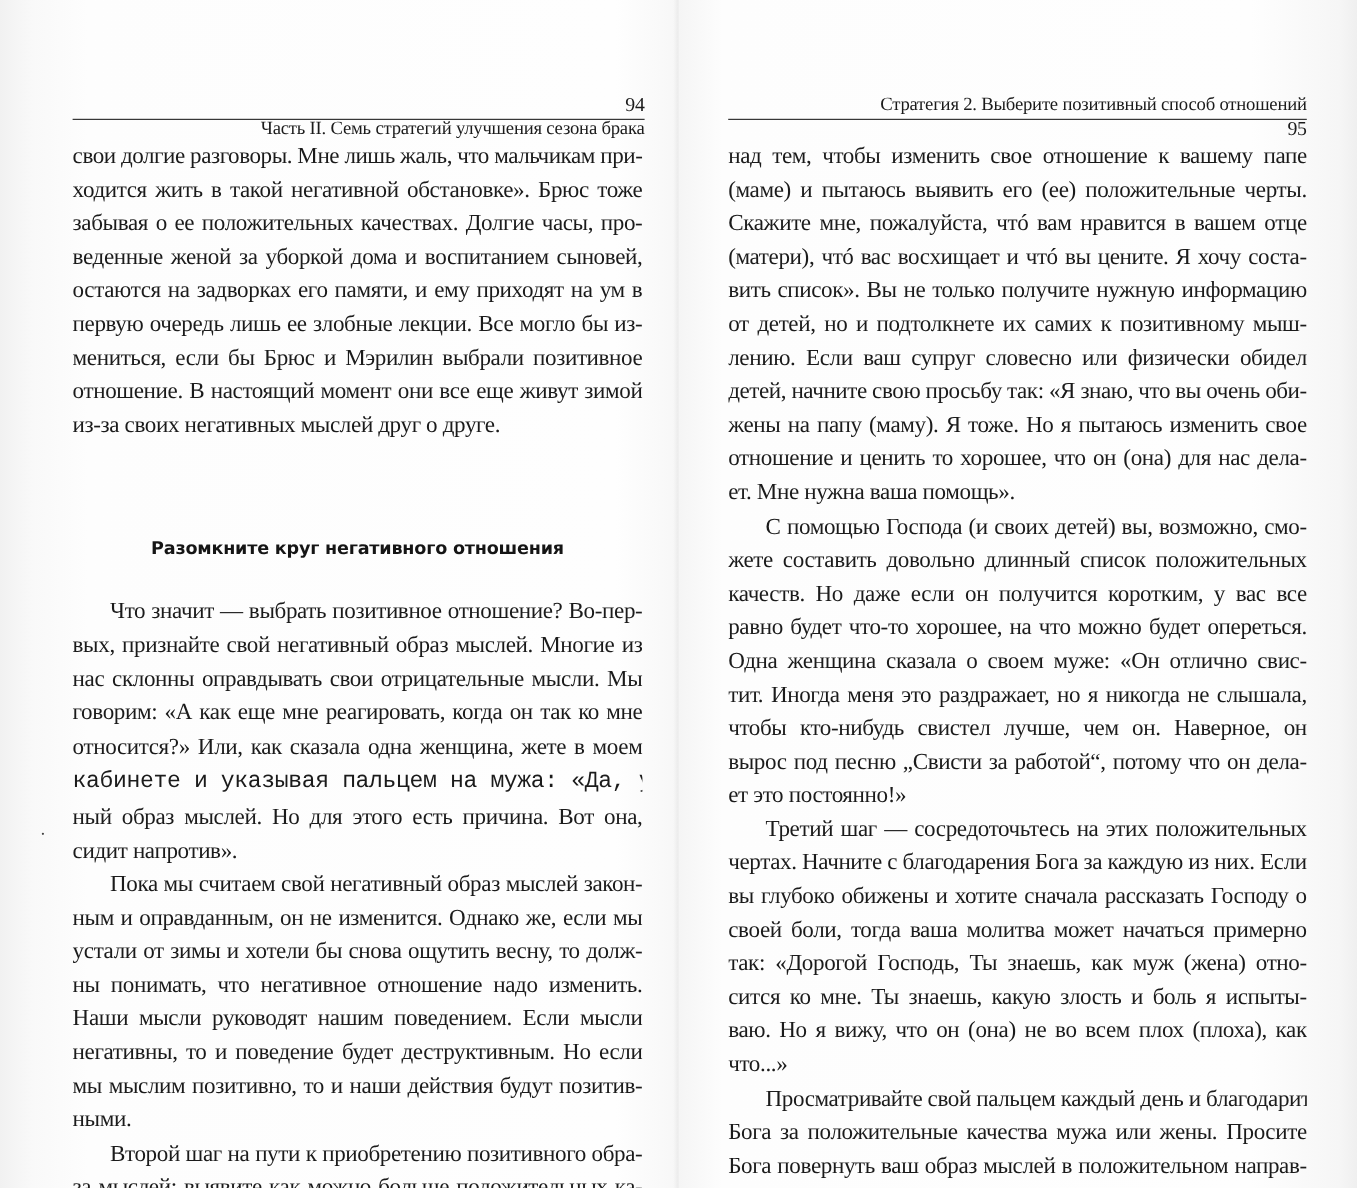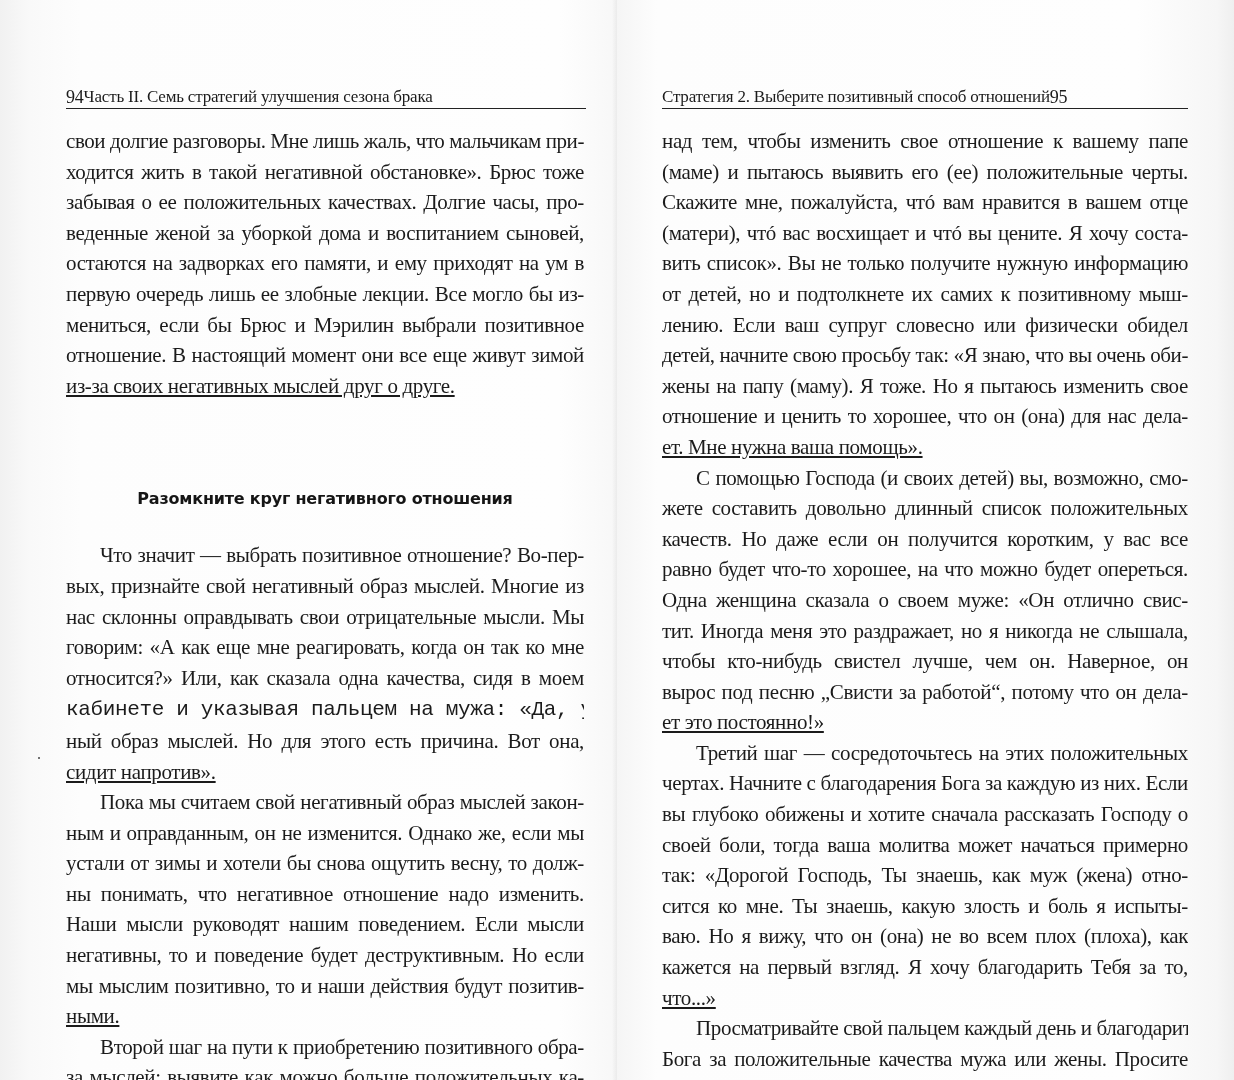--- a/index.html
+++ b/index.html
@@ -16,38 +16,39 @@
       background: linear-gradient(to right, #f1f1f1 0px, #f9f9f9 30px, #fdfdfd 80px, #fefefe 560px, #f7f7f7 617px); }
     .page.right { left: 617px; width: 617px;
       background: linear-gradient(to right, #f5f5f5 0px, #fdfdfd 40px, #fefefe 520px, #f6f6f6 600px, #efefef 617px); }
     .gutter { position: absolute; left: 612px; top: 0; width: 10px; height: 1080px;
       background: linear-gradient(to right, rgba(0,0,0,0) , rgba(0,0,0,0.05), rgba(0,0,0,0)); }
 
     .running-head {
       position: absolute; top: 84px; height: 24px;
       border-bottom: 1.5px solid #222;
       font-size: 17px; line-height: 22px;
-      display: flex; align-items: flex-end;
+      display: flex; justify-content: space-between; align-items: flex-end;
       letter-spacing: -0.2px;
+      flex-direction: column;
     }
     .left .running-head { left: 66px; width: 520px; }
     .right .running-head { left: 45px; width: 526px; }
     .page-number { font-size: 18px; }
 
     .body-text {
       position: absolute; top: 126px;
       font-size: 21px; line-height: 30.6px;
       text-align: justify;
       letter-spacing: -0.35px;
     }
     .left .body-text { left: 66px; width: 518px; }
     .right .body-text { left: 45px; width: 526px; }
 
     .line { display: block; white-space: nowrap; text-align-last: justify; text-align: justify; overflow: hidden; }
-    .line.last { text-align-last: left; text-decoration: underline; }
+    .line.last { text-align-last: left; }
     .line.indent { padding-left: 34px; }
 
     .para { margin: 0; }
 
     .section-heading {
       font-family: "DejaVu Sans", sans-serif;
       font-weight: bold;
       font-size: 16px;
       letter-spacing: -0.2px;
       text-align: center;
@@ -78,21 +79,21 @@
           <span class="line"><span style="white-space: nowrap;">мениться, если бы Брюс и Мэрилин выбрали позитивное</span></span>
           <span class="line"><span style="white-space: nowrap;">отношение. В настоящий момент они все еще живут зимой</span></span>
           <span class="line last">из-за своих негативных мыслей друг о друге.</span>
         </div>
         <div class="section-heading">Разомкните круг негативного отношения</div>
         <div class="para">
           <span class="line indent"><span style="white-space: nowrap;">Что значит — выбрать позитивное отношение? Во-пер-</span></span>
           <span class="line"><span style="white-space: nowrap;">вых, признайте свой негативный образ мыслей. Многие из</span></span>
           <span class="line"><span style="white-space: nowrap;">нас склонны оправдывать свои отрицательные мысли. Мы</span></span>
           <span class="line"><span style="white-space: nowrap;">говорим: «А как еще мне реагировать, когда он так ко мне</span></span>
-          <span class="line"><span style="white-space: nowrap;">относится?» Или, как сказала одна качества, сидя в моем</span></span>
+          <span class="line"><span style="white-space: nowrap;">относится?» Или, как сказала одна женщина, жете в моем</span></span>
           <span class="line"><span style="white-space: nowrap; font-family: Liberation Mono, monospace;">кабинете и указывая пальцем на мужа: «Да, у меня негатив-</span></span>
           <span class="line"><span style="white-space: nowrap;">ный образ мыслей. Но для этого есть причина. Вот она,</span></span>
           <span class="line last">сидит напротив».</span>
         </div>
         <div class="para">
           <span class="line indent"><span style="white-space: nowrap; margin-top: 24px;">Пока мы считаем свой негативный образ мыслей закон-</span></span>
           <span class="line"><span style="white-space: nowrap;">ным и оправданным, он не изменится. Однако же, если мы</span></span>
           <span class="line"><span style="white-space: nowrap;">устали от зимы и хотели бы снова ощутить весну, то долж-</span></span>
           <span class="line"><span style="white-space: nowrap;">ны понимать, что негативное отношение надо изменить.</span></span>
           <span class="line"><span style="white-space: nowrap;">Наши мысли руководят нашим поведением. Если мысли</span></span>
@@ -141,21 +142,20 @@
           <span class="line last">ет это постоянно!»</span>
         </div>
         <div class="para">
           <span class="line indent"><span style="white-space: nowrap;">Третий шаг — сосредоточьтесь на этих положительных</span></span>
           <span class="line"><span style="white-space: nowrap; letter-spacing: -0.355119px;">чертах. Начните с благодарения Бога за каждую из них. Если</span></span>
           <span class="line"><span style="white-space: nowrap;">вы глубоко обижены и хотите сначала рассказать Господу о</span></span>
           <span class="line"><span style="white-space: nowrap;">своей боли, тогда ваша молитва может начаться примерно</span></span>
           <span class="line"><span style="white-space: nowrap;">так: «Дорогой Господь, Ты знаешь, как муж (жена) отно-</span></span>
           <span class="line"><span style="white-space: nowrap;">сится ко мне. Ты знаешь, какую злость и боль я испыты-</span></span>
           <span class="line"><span style="white-space: nowrap;">ваю. Но я вижу, что он (она) не во всем плох (плоха), как</span></span>
-          <span class="line"><span style="white-space: nowrap;">кажется на первый взгляд. Я хочу благодарить Тебя за то,</span></span>
           <span class="line last">что...»</span>
         </div>
         <div class="para">
           <span class="line indent"><span style="white-space: nowrap; letter-spacing: -0.383654px;">Просматривайте свой пальцем каждый день и благодарите</span></span>
           <span class="line"><span style="white-space: nowrap;">Бога за положительные качества мужа или жены. Просите</span></span>
           <span class="line"><span style="white-space: nowrap;">Бога повернуть ваш образ мыслей в положительном направ-</span></span>
         </div>
       </div>
   </div>
 </div>

